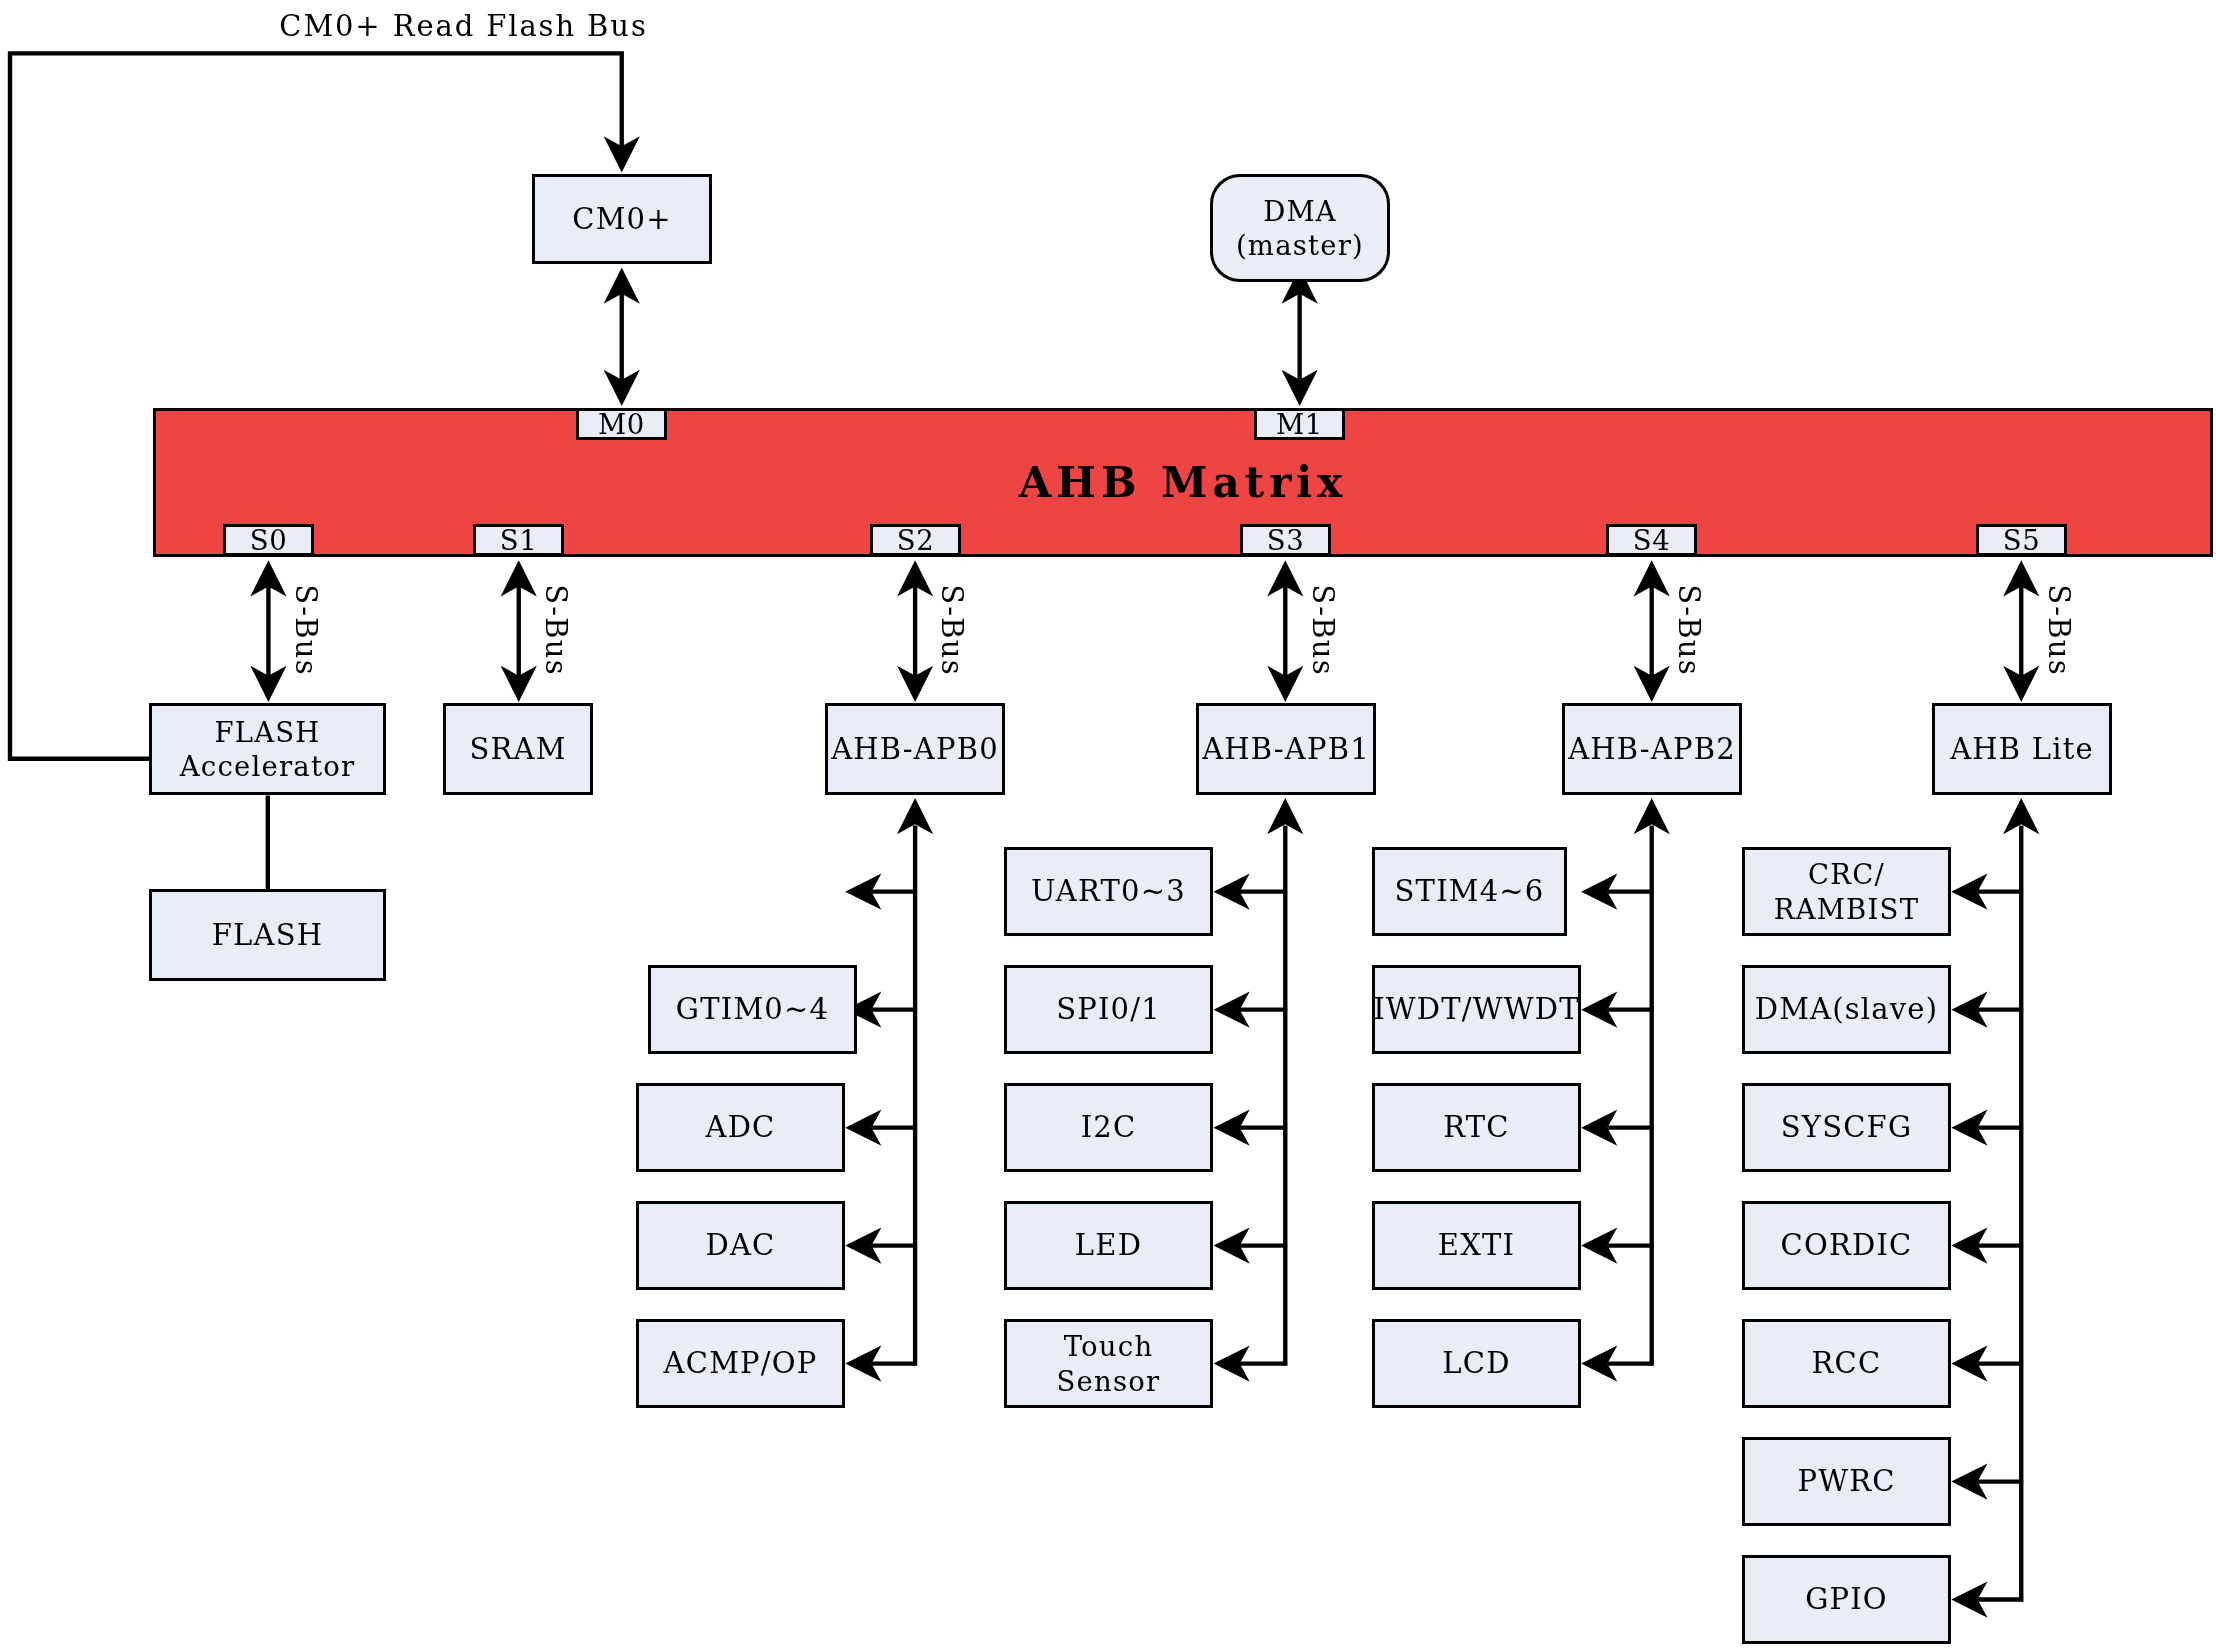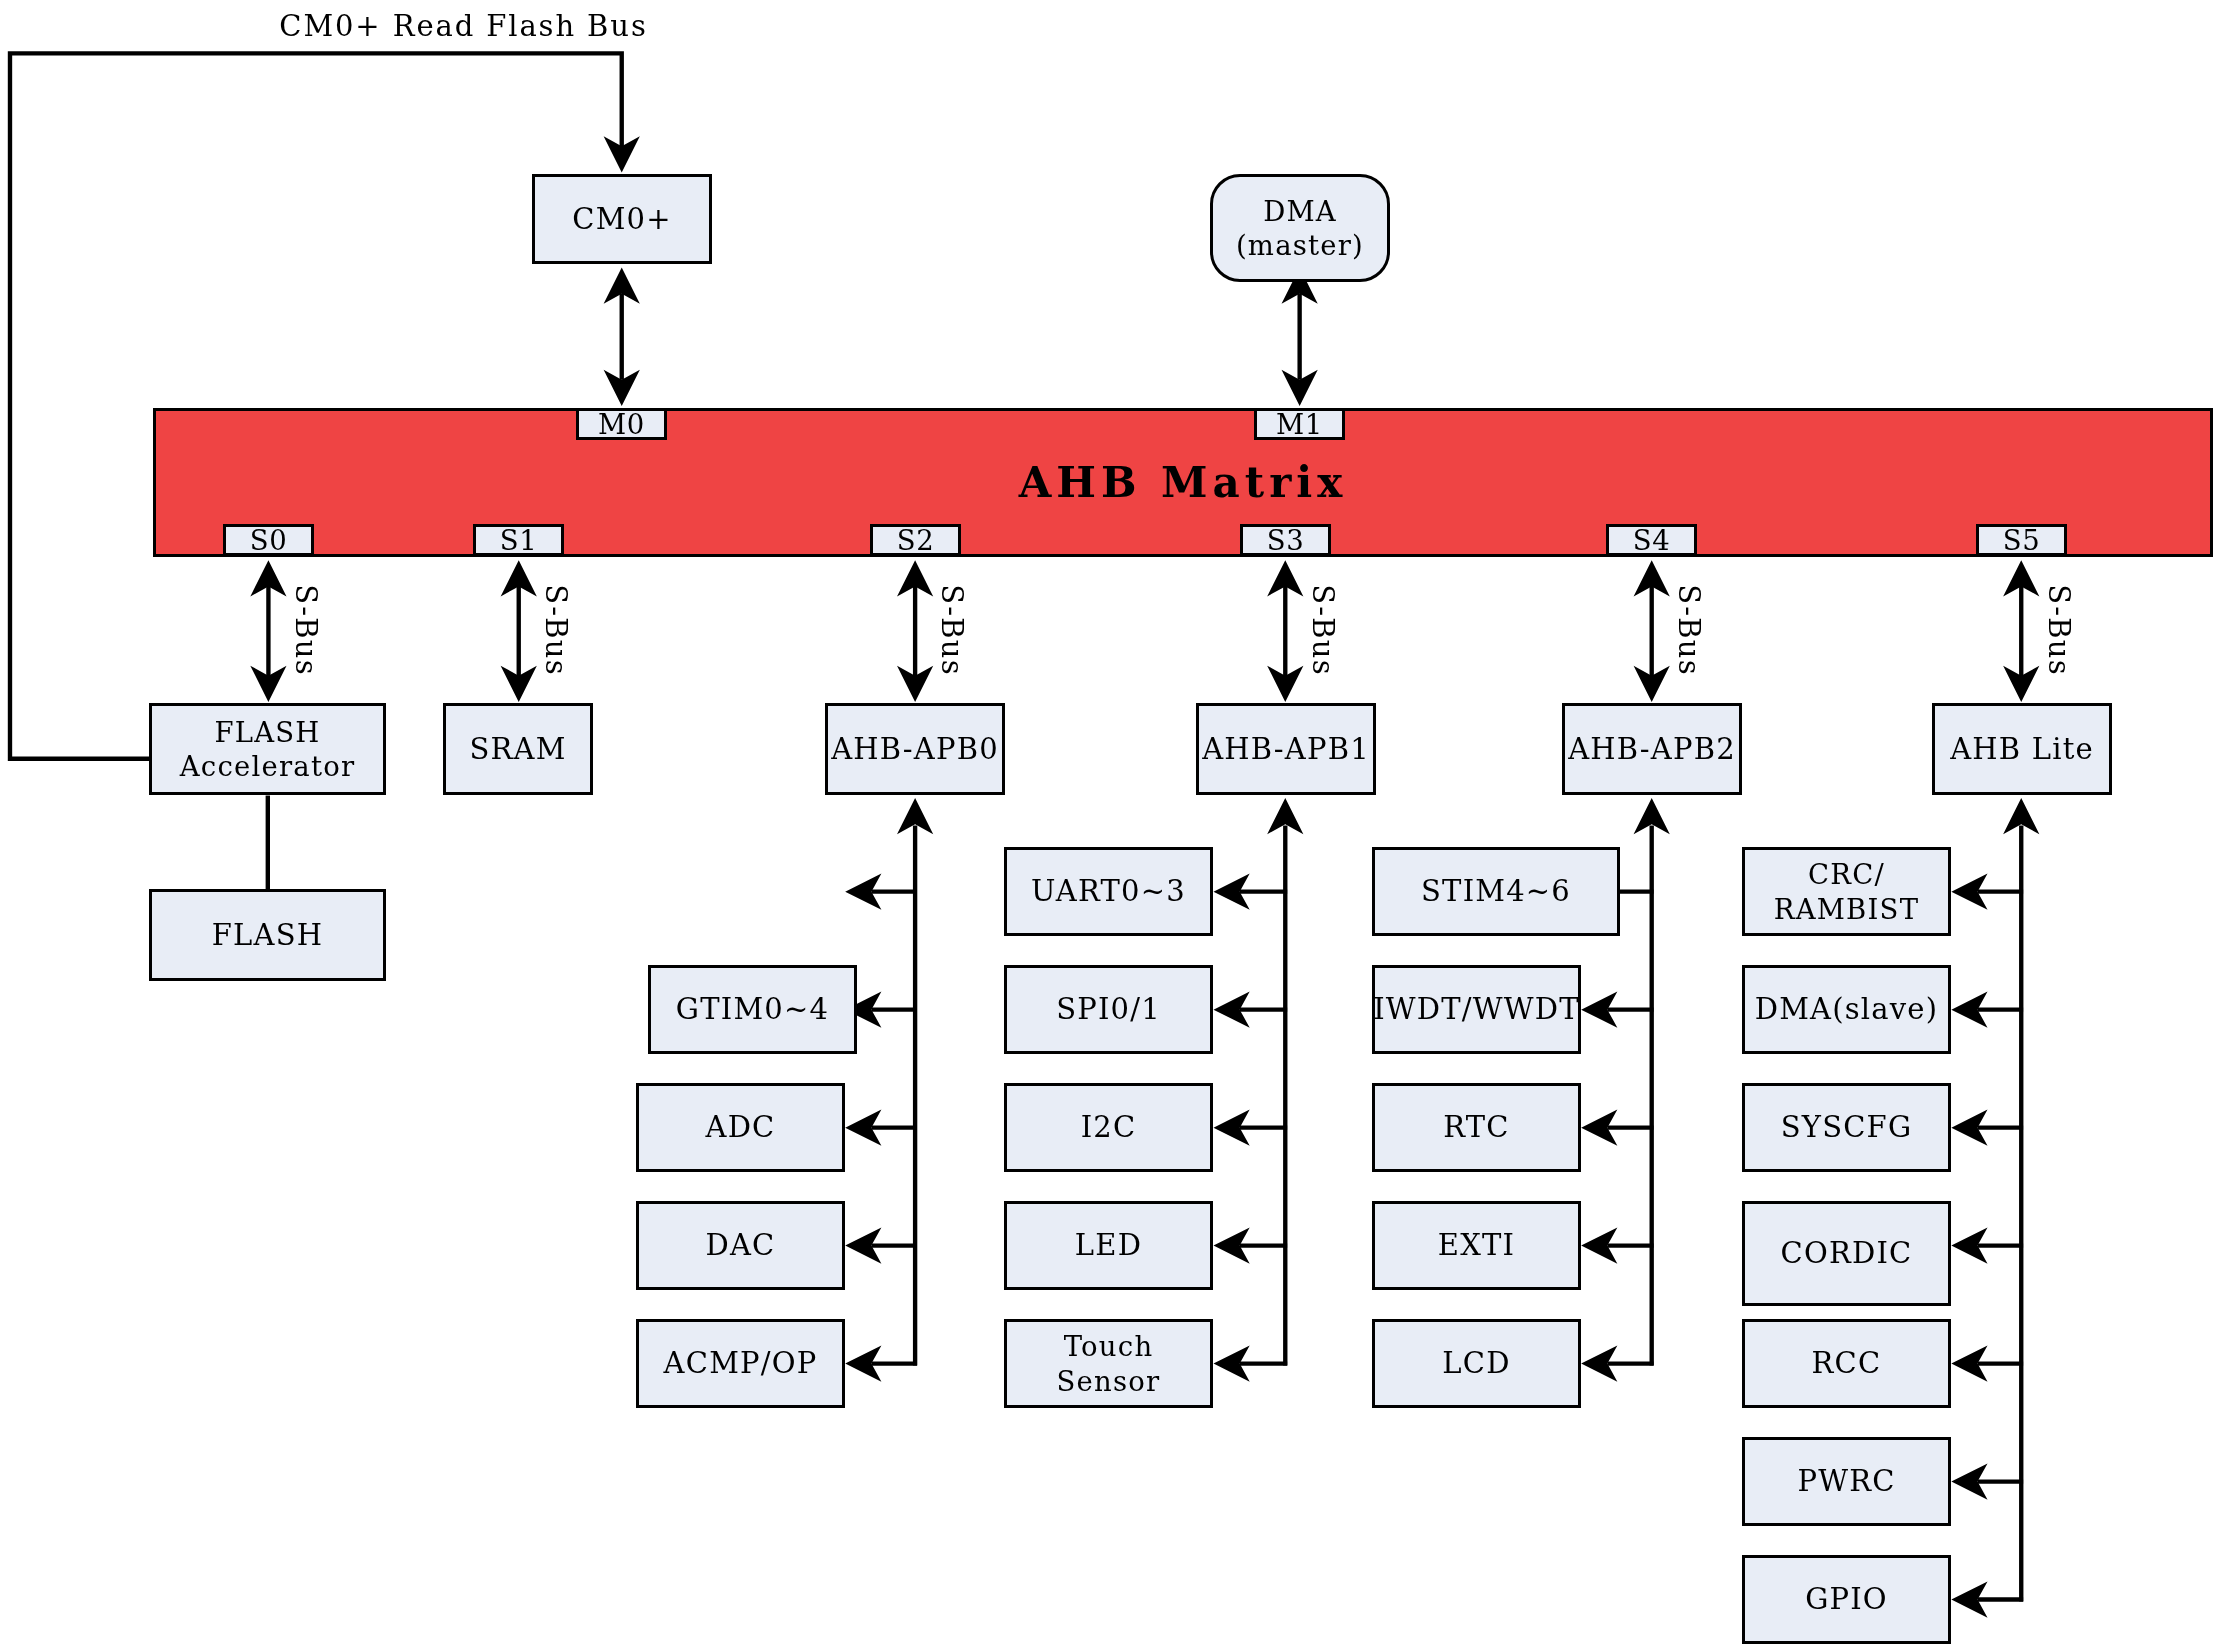--- a/index.html
+++ b/index.html
@@ -225,21 +225,21 @@
     <span class="lbl">I2C</span>
   </div>
   <div class="box" style="left:1004px;top:1201px;width:209px;height:89px;">
     <span class="lbl">LED</span>
   </div>
   <div class="box" style="left:1004px;top:1319px;width:209px;height:89px;font-size:27.5px;">
     <span class="lbl">Touch</span>
     <span class="lbl">Sensor</span>
   </div>
 
-  <div class="box" style="left:1372px;top:847px;width:248px;height:89px;">
+  <div class="box" style="left:1372px;top:847px;width:195px;height:89px;">
     <span class="lbl">STIM4~6</span>
   </div>
   <div class="box" style="left:1372px;top:965px;width:209px;height:89px;">
     <span class="lbl">IWDT/WWDT</span>
   </div>
   <div class="box" style="left:1372px;top:1083px;width:209px;height:89px;">
     <span class="lbl">RTC</span>
   </div>
   <div class="box" style="left:1372px;top:1201px;width:209px;height:89px;">
     <span class="lbl">EXTI</span>
@@ -251,21 +251,21 @@
   <div class="box" style="left:1742px;top:847px;width:209px;height:89px;font-size:27.5px;">
     <span class="lbl">CRC/</span>
     <span class="lbl">RAMBIST</span>
   </div>
   <div class="box" style="left:1742px;top:1083px;width:209px;height:89px;">
     <span class="lbl">SYSCFG</span>
   </div>
   <div class="box" style="left:1742px;top:965px;width:209px;height:89px;">
     <span class="lbl">DMA(slave)</span>
   </div>
-  <div class="box" style="left:1742px;top:1201px;width:209px;height:105px;">
+  <div class="box" style="left:1742px;top:1201px;width:209px;height:89px;">
     <span class="lbl">CORDIC</span>
   </div>
   <div class="box" style="left:1742px;top:1319px;width:209px;height:89px;">
     <span class="lbl">RCC</span>
   </div>
   <div class="box" style="left:1742px;top:1437px;width:209px;height:89px;">
     <span class="lbl">PWRC</span>
   </div>
   <div class="box" style="left:1742px;top:1555px;width:209px;height:89px;">
     <span class="lbl">GPIO</span>

